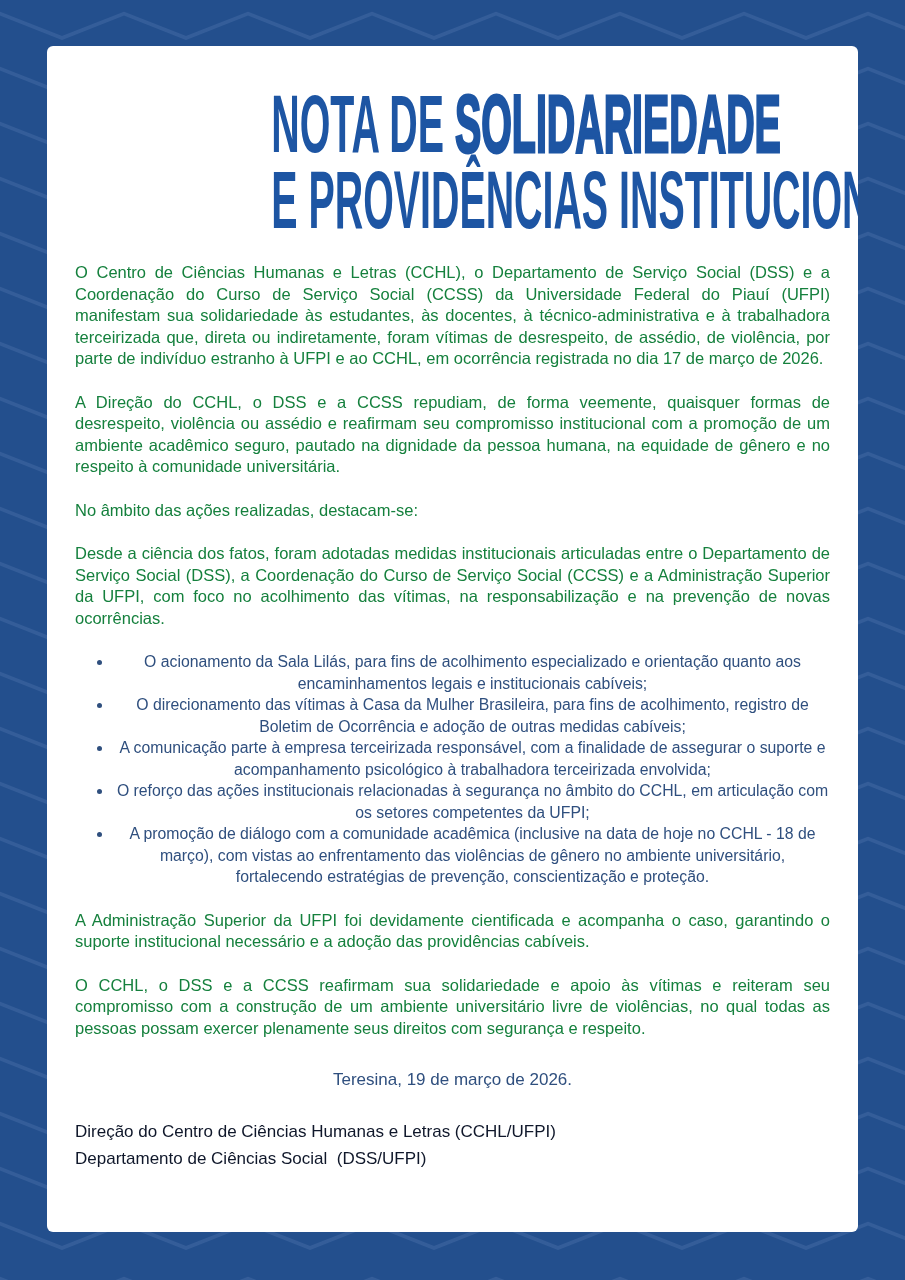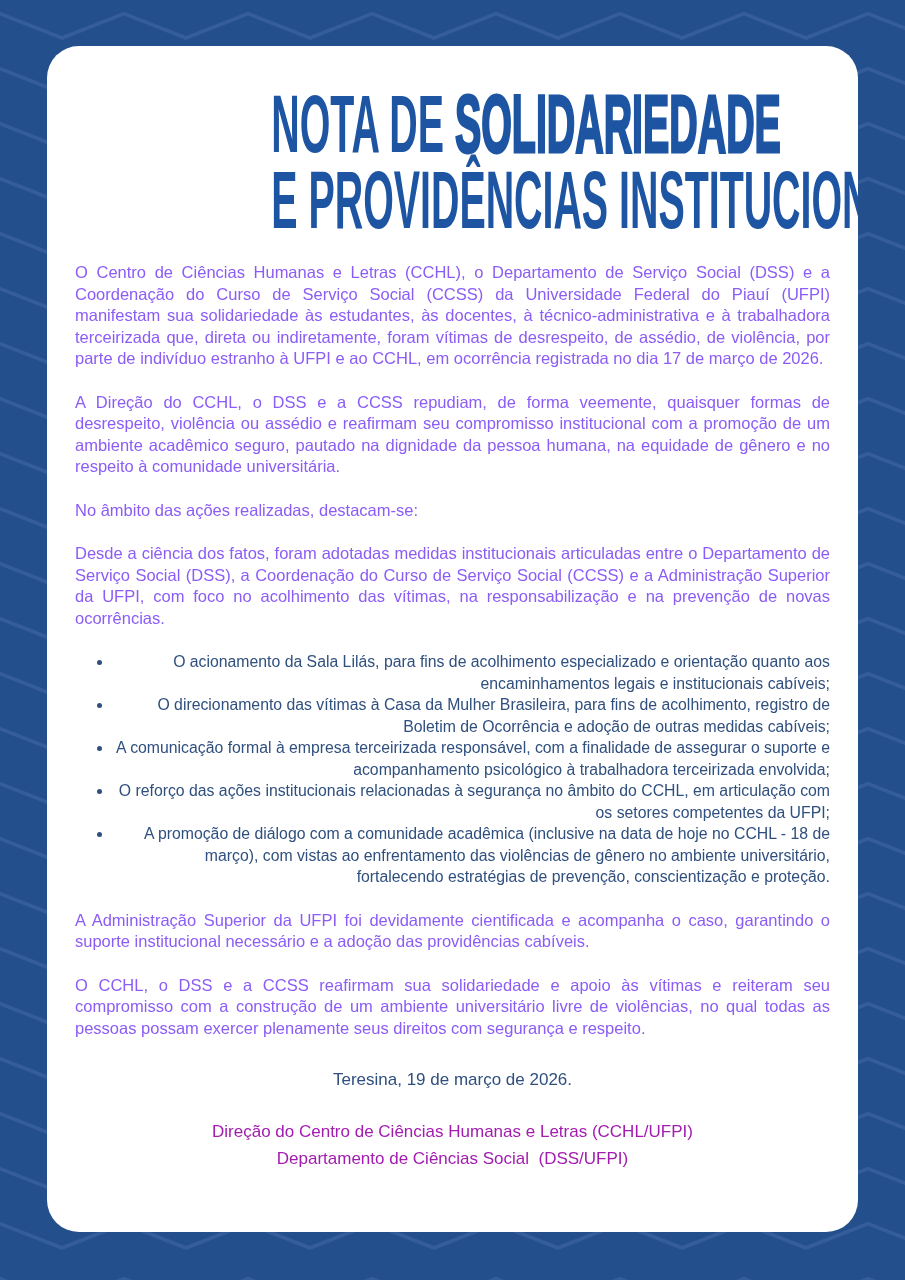--- a/index.html
+++ b/index.html
@@ -17,21 +17,21 @@
     height: 1280px;
     display: block;
   }
   .card {
     position: absolute;
     left: 47px;
     top: 46px;
     width: 811px;
     height: 1186px;
     background: #ffffff;
-    border-radius: 32px;
+    border-radius: 6px;
     box-sizing: border-box;
     padding: 30px 28px 0 28px;
     overflow: hidden;
   }
   .title {
     margin: 10px 0 24px 0;
     text-align: center;
     color: #1d55a3;
     font-weight: bold;
   }
@@ -42,49 +42,48 @@
     white-space: nowrap;
     transform: scaleX(0.48);
     transform-origin: 50% 50%;
     letter-spacing: 0px;
   }
   .title-heavy {
     -webkit-text-stroke: 3px #1d55a3;
   }
   .para {
     margin: 8px 0 22px 0;
-    color: #8b5cf6;
+    color: #15803d;
     font-size: 16.5px;
     line-height: 21.5px;
     text-align: justify;
   }
   .para.intro {
     text-align: left;
   }
   .bullets {
     margin: 0 0 22px 0;
     padding: 0 0 0 38px;
     color: #2f4f7e;
   }
   .bullets li {
     font-size: 15.8px;
     line-height: 21.5px;
-    text-align: right;
+    text-align: center;
     padding-left: 2px;
   }
   .date-line {
     margin: 30px 0 26px 0;
     color: #2f4f7e;
     font-size: 17px;
     line-height: 21px;
     text-align: center;
   }
   .signatures {
-    text-align: center;
-    color: #a21caf;
+    color: #0f172a;
     margin-top: 28px;
   }
   .sig-line {
     margin: 0;
     font-size: 17px;
     line-height: 27px;
     white-space: pre-wrap;
   }
 </style>
 </head>
@@ -111,21 +110,21 @@
 
   <p class="para">A Direção do CCHL, o DSS e a CCSS repudiam, de forma veemente, quaisquer formas de desrespeito, violência ou assédio e reafirmam seu compromisso institucional com a promoção de um ambiente acadêmico seguro, pautado na dignidade da pessoa humana, na equidade de gênero e no respeito à comunidade universitária.</p>
 
   <p class="para intro">No âmbito das ações realizadas, destacam-se:</p>
 
   <p class="para">Desde a ciência dos fatos, foram adotadas medidas institucionais articuladas entre o Departamento de Serviço Social (DSS), a Coordenação do Curso de Serviço Social (CCSS) e a Administração Superior da UFPI, com foco no acolhimento das vítimas, na responsabilização e na prevenção de novas ocorrências.</p>
 
   <ul class="bullets">
     <li>O acionamento da Sala Lilás, para fins de acolhimento especializado e orientação quanto aos encaminhamentos legais e institucionais cabíveis;</li>
     <li>O direcionamento das vítimas à Casa da Mulher Brasileira, para fins de acolhimento, registro de Boletim de Ocorrência e adoção de outras medidas cabíveis;</li>
-    <li>A comunicação formal à empresa terceirizada responsável, com a finalidade de assegurar o suporte e acompanhamento psicológico à trabalhadora terceirizada envolvida;</li>
+    <li>A comunicação parte à empresa terceirizada responsável, com a finalidade de assegurar o suporte e acompanhamento psicológico à trabalhadora terceirizada envolvida;</li>
     <li>O reforço das ações institucionais relacionadas à segurança no âmbito do CCHL, em articulação com os setores competentes da UFPI;</li>
     <li>A promoção de diálogo com a comunidade acadêmica (inclusive na data de hoje no CCHL - 18 de março), com vistas ao enfrentamento das violências de gênero no ambiente universitário, fortalecendo estratégias de prevenção, conscientização e proteção.</li>
   </ul>
 
   <p class="para">A Administração Superior da UFPI foi devidamente cientificada e acompanha o caso, garantindo o suporte institucional necessário e a adoção das providências cabíveis.</p>
 
   <p class="para">O CCHL, o DSS e a CCSS reafirmam sua solidariedade e apoio às vítimas e reiteram seu compromisso com a construção de um ambiente universitário livre de violências, no qual todas as pessoas possam exercer plenamente seus direitos com segurança e respeito.</p>
 
   <p class="date-line">Teresina, 19 de março de 2026.</p>
 

